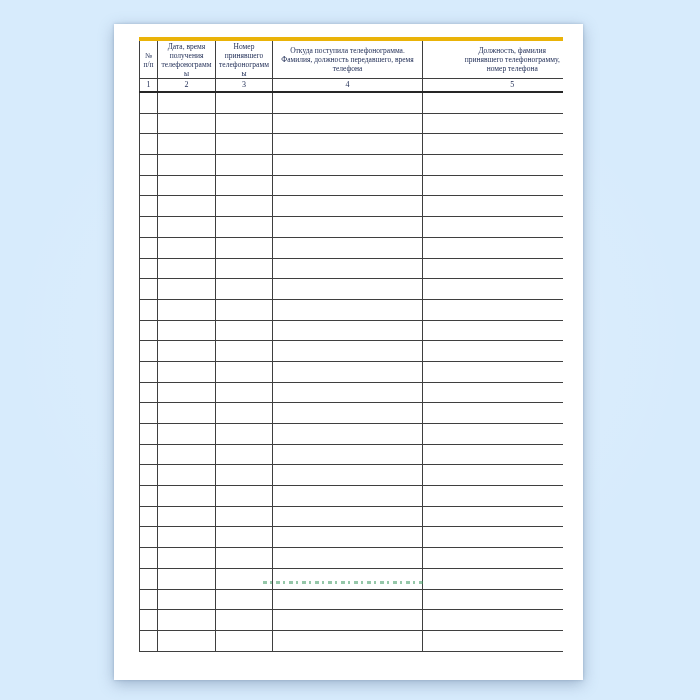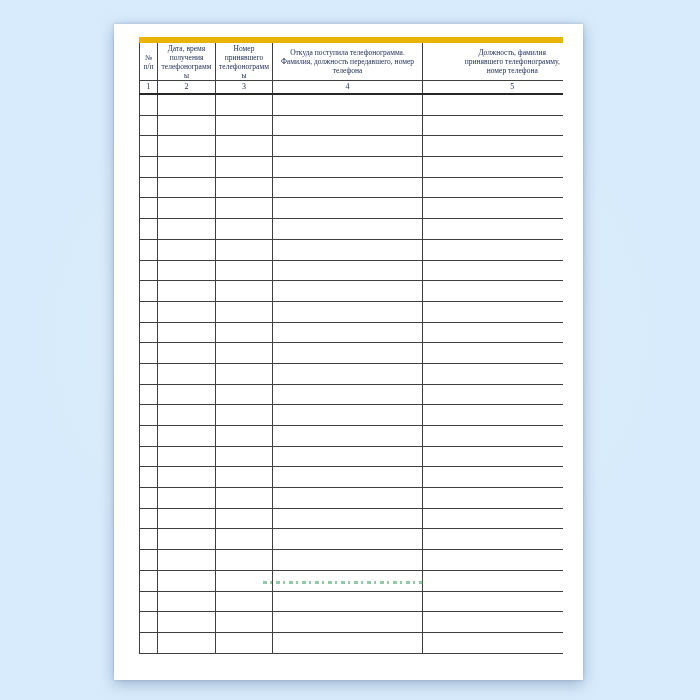--- a/index.html
+++ b/index.html
@@ -54,21 +54,21 @@
     font-weight: normal;
     overflow: hidden;
   }
   
   table.journal th:last-child,
   table.journal td:last-child {
     border-right: none;
     padding-left: 41px;
   }
   tr.head th {
-    border-top: 6px solid #eab308;
+    border-top: 4px solid #eab308;
     border-bottom: 1px solid var(--line-color, #3f3f3f);
     height: 37px;
     font-size: 7.5px;
     line-height: 9px;
     word-wrap: break-word;
     overflow-wrap: break-word;
   }
   tr.nums td {
     height: 12px;
     font-size: 8px;
@@ -110,21 +110,21 @@
           <col class="c2">
           <col class="c3">
           <col class="c4">
           <col class="c5">
       </colgroup>
       <thead>
         <tr class="head">
           <th>№ п/п</th>
           <th>Дата, время получения телефонограммы</th>
           <th>Номер принявшего телефонограммы</th>
-          <th>Откуда поступила телефонограмма. Фамилия, должность передавшего, номер телефона</th>
+          <th>Откуда поступила телефонограмма. Фамилия, должность передавшего, время телефона</th>
           <th>Должность, фамилия принявшего телефонограмму, номер телефона</th>
         </tr>
         <tr class="nums">
           <td>1</td>
           <td>2</td>
           <td>3</td>
           <td>4</td>
           <td>5</td>
         </tr>
       </thead>

